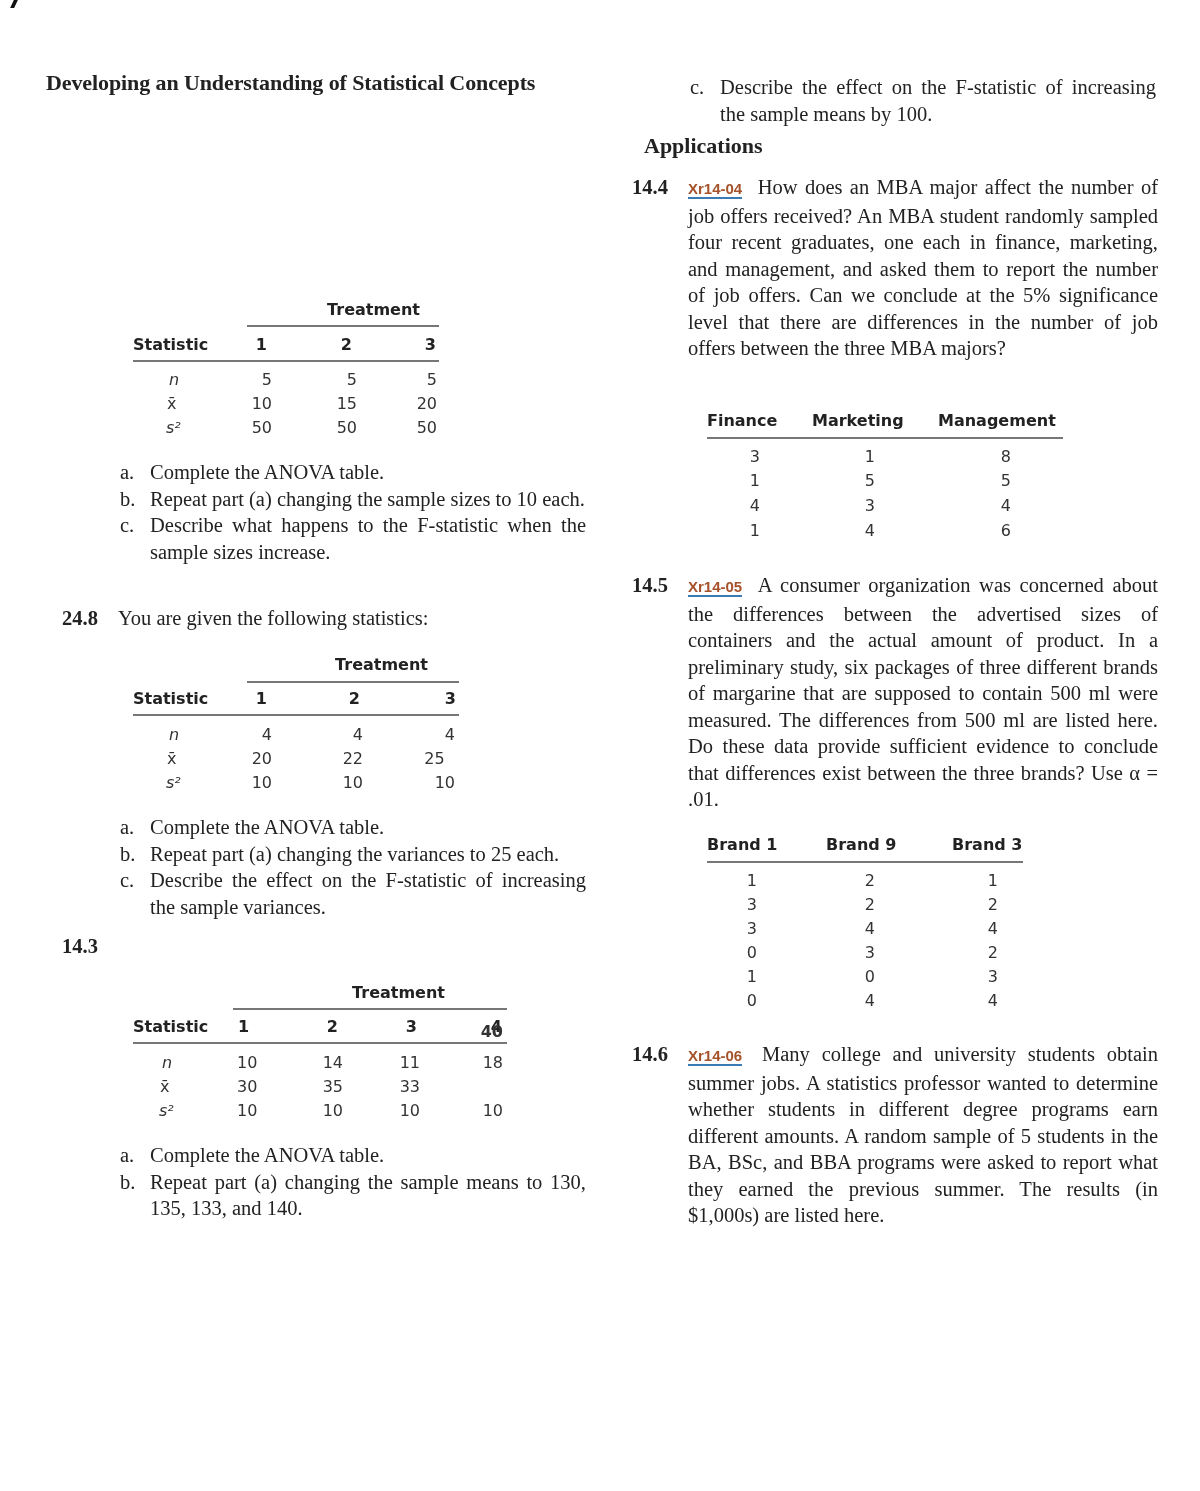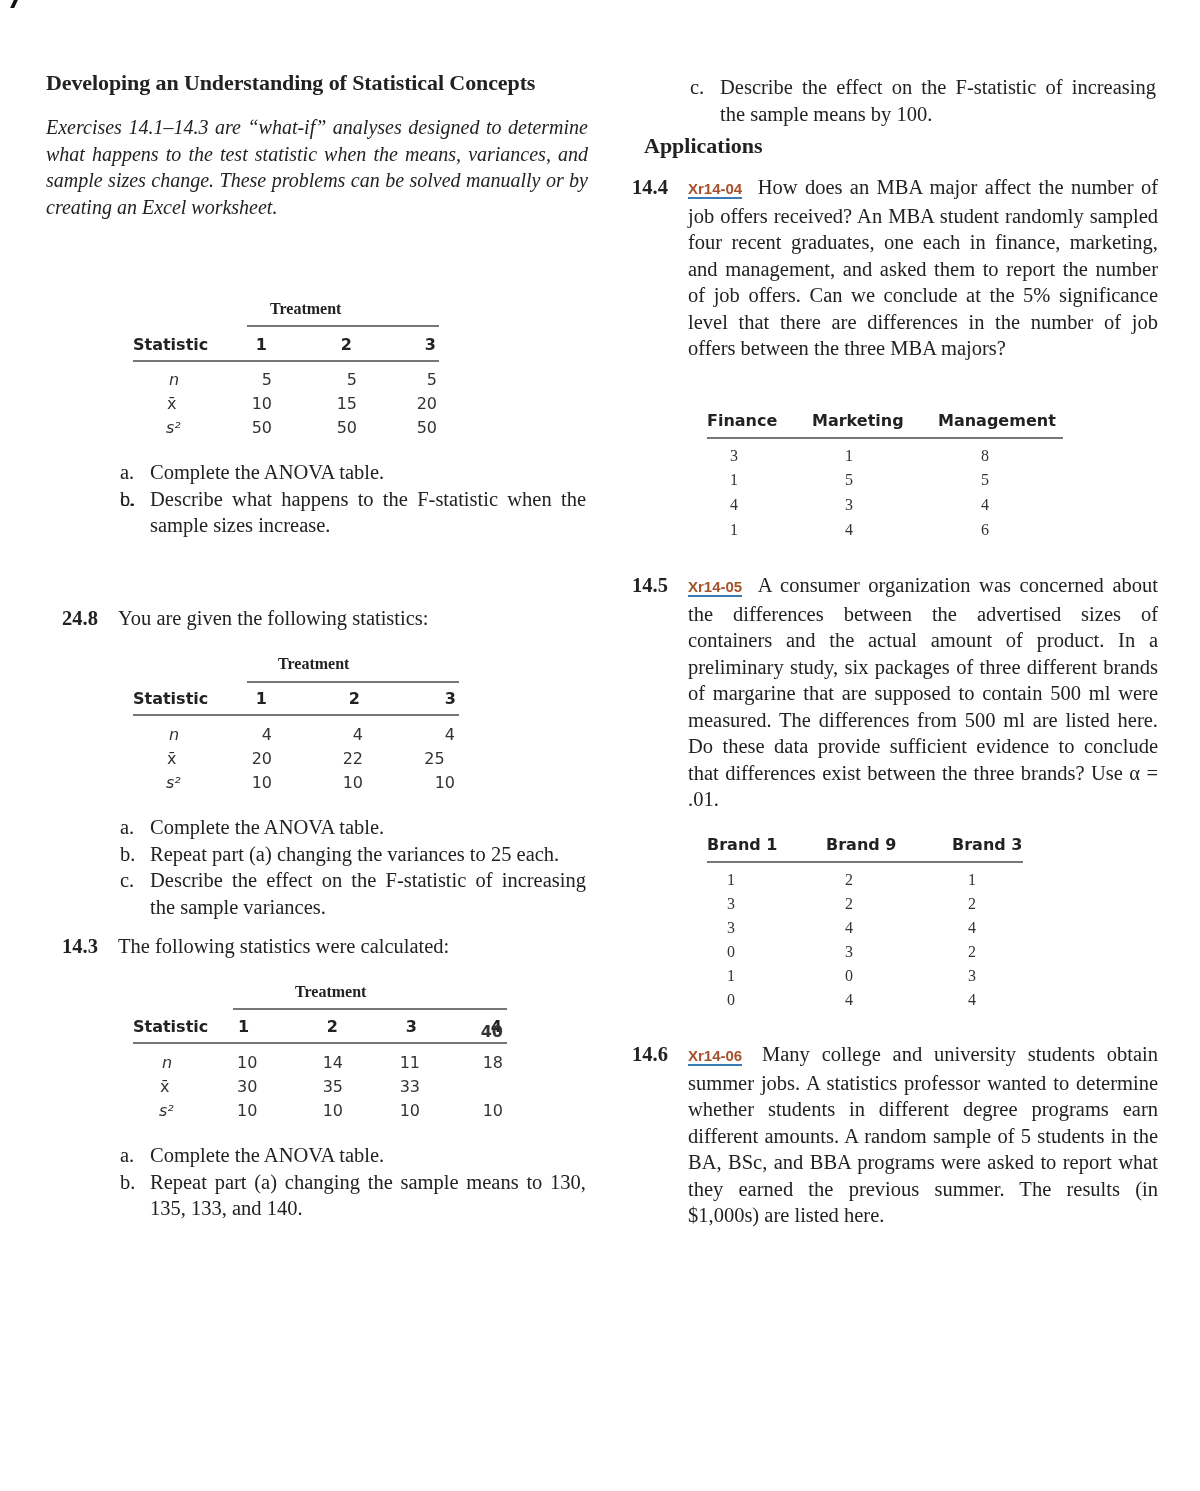--- a/index.html
+++ b/index.html
@@ -13,31 +13,30 @@
   .ex .num { position:absolute; left:16px; top:0; font-weight:bold; }
   .ex .xr { font-family:"Liberation Sans", sans-serif; font-weight:bold; font-size:15px; color:#a5522a; border-bottom:2px solid #3b7bb5; padding-bottom:0; margin-right:8px; }
   .parts { list-style:none; margin:0; padding:0 0 0 104px; font-size:20.5px; line-height:26.5px; }
   .parts li { position:relative; padding-left:30px; text-align:justify; }
   .parts li .lbl { position:absolute; left:0; top:0; }
   .hr { position:absolute; height:2px; background:#777; }
   .cell { position:absolute; font-family:"DejaVu Sans", sans-serif; font-size:16px; color:#333; white-space:nowrap; }
   .cell.b { font-weight:bold; color:#222; }
   .cell.i { font-style:italic; }
   .r { text-align:right; }
-  .c { text-align:left;font-family:Liberation Serif, serif; }
+  .c { text-align:right; }
   .sub-head { font-weight:bold; font-size:22px; }
 </style>
 </head>
 <body>
 
 <div class="mark"></div>
 
 <div class="col col-left">
   <div class="section-title">Developing an Understanding of Statistical Concepts</div>
-  <div class="intro">Exercises 14.1–14.3 are “what-if” analyses designed to determine what happens to the test statistic when the means, variances, and sample sizes change. These problems can be solved manually or by creating an Excel worksheet.</div>
 
 </div>
 
 <div>
   <div class="cell b c" style="left:270px; top:300px; width:150px;">Treatment</div>
   <div class="hr" style="left:247px; top:325px; width:192px;"></div>
   <div class="cell b" style="left:133px; top:335px;">Statistic</div>
   <div class="cell b r" style="left:235px; top:335px; width:32px;">1</div>
   <div class="cell b r" style="left:320px; top:335px; width:32px;">2</div>
   <div class="cell b r" style="left:404px; top:335px; width:32px;">3</div>
@@ -54,21 +53,21 @@
   <div class="cell r" style="left:400px; top:394px; width:37px;">20</div>
 
   <div class="cell i" style="left:166px; top:418px;">s²</div>
   <div class="cell r" style="left:235px; top:418px; width:37px;">50</div>
   <div class="cell r" style="left:320px; top:418px; width:37px;">50</div>
   <div class="cell r" style="left:400px; top:418px; width:37px;">50</div>
 </div>
 
 <ul class="parts" style="position:absolute; left:16px; top:459px; width:466px;">
   <li><span class="lbl">a.</span><span>Complete the ANOVA table.</span></li>
-  <li><span class="lbl">b.</span></li>
+  <li><span class="lbl">b.</span><span>Repeat part (a) changing the sample sizes to 10 each.</span></li>
   <li><span class="lbl">c.</span><span>Describe what happens to the F-statistic when the sample sizes increase.</span></li>
 </ul>
 
 <div class="ex" style="position:absolute; left:46px; top:605px; width:470px;">
   <span class="num">24.8</span>
   <span>You are given the following statistics:</span>
 </div>
 
 <div>
   <div class="cell b c" style="left:278px; top:655px; width:150px;">Treatment</div>
@@ -96,21 +95,20 @@
 </div>
 
 <ul class="parts" style="position:absolute; left:16px; top:814px; width:466px;">
   <li><span class="lbl">a.</span><span>Complete the ANOVA table.</span></li>
   <li><span class="lbl">b.</span><span>Repeat part (a) changing the variances to 25 each.</span></li>
   <li><span class="lbl">c.</span><span>Describe the effect on the F-statistic of increasing the sample variances.</span></li>
 </ul>
 
 <div class="ex" style="position:absolute; left:46px; top:933px; width:470px;">
   <span class="num">14.3</span>
-  <span>The following statistics were calculated:</span>
 </div>
 
 <div>
   <div class="cell b c" style="left:295px; top:983px; width:150px;">Treatment</div>
   <div class="hr" style="left:233px; top:1008px; width:274px;"></div>
   <div class="cell b" style="left:133px; top:1017px;">Statistic</div>
   <div class="cell b" style="left:238px; top:1017px;">1</div>
   <div class="cell b r" style="left:306px; top:1017px; width:32px;">2</div>
   <div class="cell b r" style="left:385px; top:1017px; width:32px;">3</div>
   <div class="cell b r" style="left:470px; top:1017px; width:32px;">4</div>

